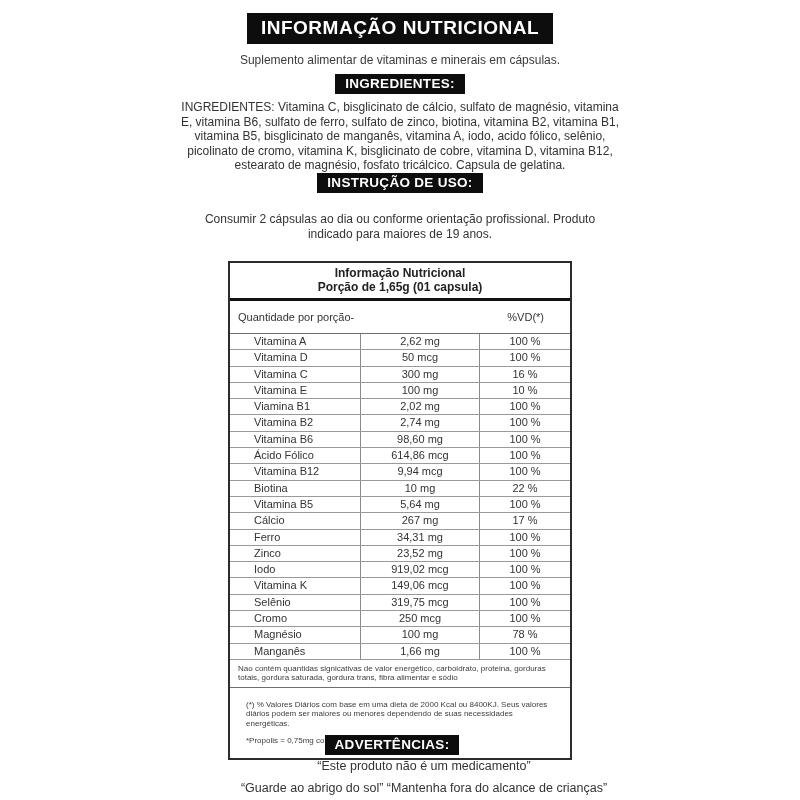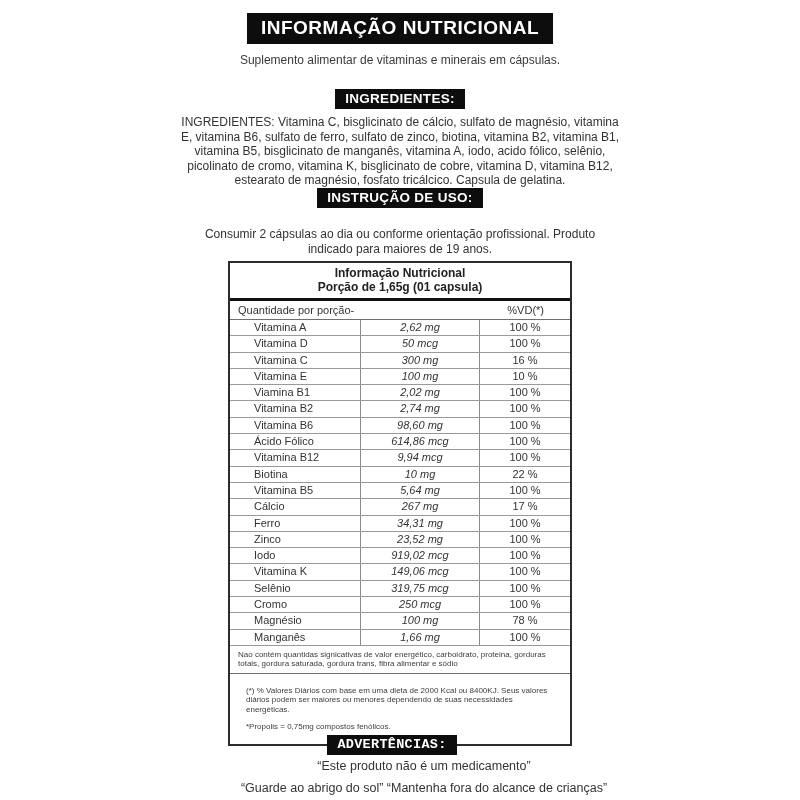--- a/index.html
+++ b/index.html
@@ -31,21 +31,21 @@
     font-size: 13.5px;
     letter-spacing: 0.3px;
     padding: 2px 10px 3px 10px;
   }
   .subtitle {
     margin-top: 9px;
     text-align: center;
     font-size: 12px;
     color: #3a3a3a;
   }
-  .ingredients-banner { margin-top: 22px; }
+  .ingredients-banner { margin-top: 7px; }
   .body-par {
     margin: 6px auto 0 auto;
     text-align: center;
     font-size: 12px;
     line-height: 14.5px;
     color: #333333;
   }
   .ingredients-text { width: 448px; }
   .instruction-banner { }
   .instruction-text { width: 430px; margin-top: 19px; line-height: 15px; }
@@ -62,48 +62,48 @@
     border-bottom: 3px solid #111111;
     padding: 3px 0 4px 0;
     text-align: center;
   }
   .ntable-title { font-weight: bold; font-size: 12px; line-height: 14px; color: #222; }
   .ntable-serving { font-weight: bold; font-size: 12px; line-height: 14px; color: #222; }
   .ntable-colhead {
     display: flex;
     justify-content: space-between;
     align-items: center;
-    height: 19px;
+    height: 33px;
     padding: 0 26px 0 8px;
     border-bottom: 1px solid #6f6f6f;
     font-size: 11px;
     color: #333;
   }
   .trow {
     display: flex;
     align-items: center;
     height: 16.3px;
     border-bottom: 1px solid #9a9a9a;
     font-size: 11px;
     color: #333;
   }
   .trow .c { display: block; height: 100%; line-height: 15.5px; }
   .trow .name  { width: 130px; padding-left: 24px; }
-  .trow .amt   { width: 120px; text-align: center; border-left: 1px solid #8a8a8a; border-right: 1px solid #8a8a8a; font-style: italic; }
+  .trow .amt   { width: 120px; text-align: center; border-left: 1px solid #8a8a8a; border-right: 1px solid #8a8a8a; }
   .trow .dv    { flex: 1; text-align: center; }
   .footnote {
     font-size: 8px;
     line-height: 9.5px;
     color: #3c3c3c;
     padding: 4px 8px 4px 8px;
   }
   .footnote-1 { border-bottom: 1px solid #6f6f6f; }
   .footnote p { margin: 8px; }
 
-  .warnings-banner { position: absolute; left: 0; right: 16px; top: 722px; font-family: Liberation Mono, monospace; }
+  .warnings-banner { position: absolute; left: 0; right: 16px; top: 722px; }
   .warnings-banner .banner { margin-top: 0; }
   .warning-lines {
     position: absolute;
     left: 0; right: 0; top: 741px;
     text-align: center;
     font-size: 12.5px;
     color: #333;
   }
   .warning-line { margin-top: 4px; line-height: 17.5px; padding-left: 48px; }
 </style>

